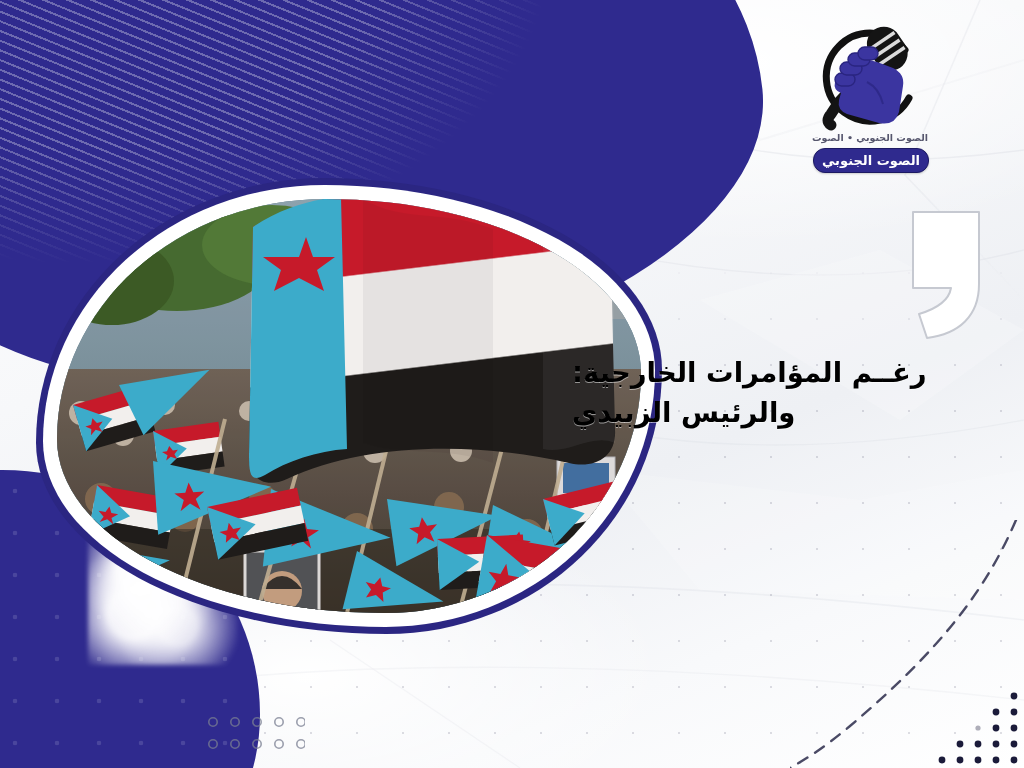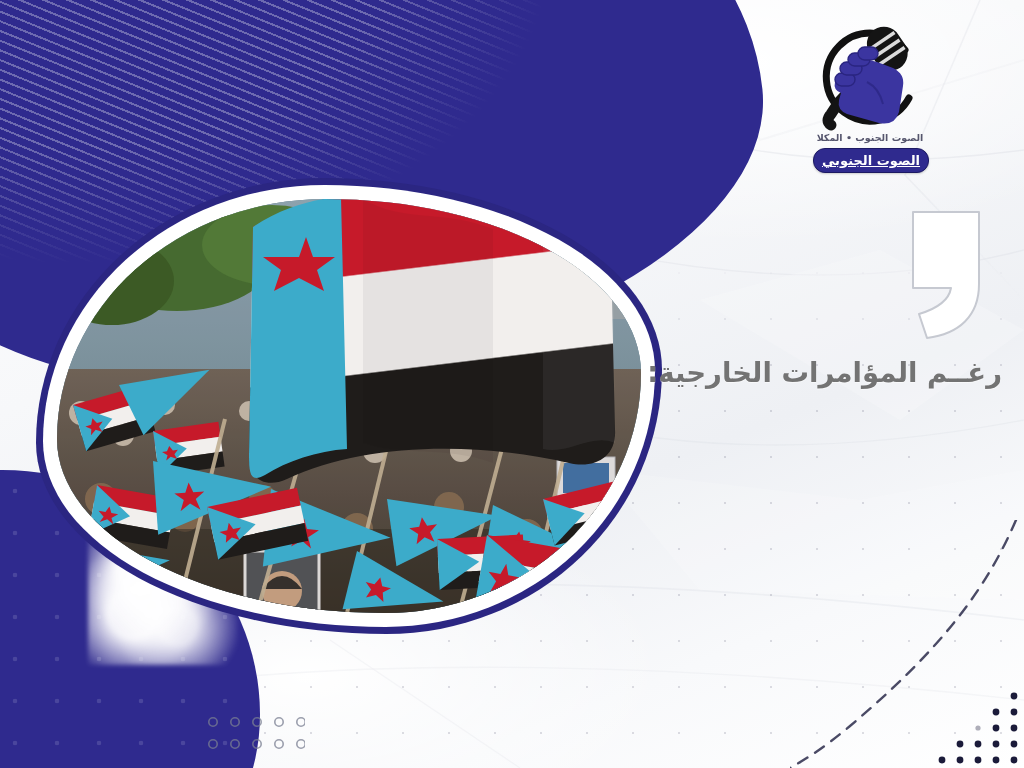--- a/index.html
+++ b/index.html
@@ -78,43 +78,42 @@
   .photo-ring{inset:-1px;background:#ffffff;}
   .photo-clip{inset:13px;overflow:hidden;background:#5a7a8c;}
   .photo{position:absolute;inset:0;}
 
   
   .comma{position:absolute;left:905px;top:208px;width:82px;height:132px;}
 
   
   .headline{
     position:absolute;right:22px;top:352px;width:430px;
-    direction:rtl;text-align:right;
-    color:#737373;
+    direction:rtl;text-align:left;
+    color:#000000;
     font-size:27.5px;line-height:1.46;font-weight:bold;
     letter-spacing:0px;
     text-shadow:0 1px 0 rgba(255,255,255,.5);
   }
   .headline .ln{display:block;white-space:nowrap;}
 
   
   .logo{position:absolute;left:795px;top:24px;width:150px;height:152px;}
   .logo-mark{position:absolute;left:14px;top:0;width:120px;height:112px;}
   .logo-sub{
     position:absolute;left:0;top:108px;width:150px;text-align:center;
     direction:rtl;color:#3a3a55;font-size:9.5px;font-weight:bold;letter-spacing:.3px;
     opacity:.85;white-space:nowrap;
   }
   .logo-pill{
     position:absolute;left:18px;top:124px;width:114px;height:23px;
     border-radius:12px;background:#2f2a8e;border:1.6px solid #1d1a63;
     display:flex;align-items:center;justify-content:center;
     direction:rtl;color:#ffffff;font-size:13px;font-weight:bold;
     box-shadow:0 1px 2px rgba(0,0,0,.18);
-    text-decoration:underline;
   }
 
   
   .circle-dots{position:absolute;left:205px;top:712px;width:100px;height:46px;}
   .tri-dots{position:absolute;left:938px;top:688px;width:86px;height:80px;}
   .dash-curve{position:absolute;left:790px;top:520px;width:234px;height:248px;}
 </style>
 </head>
 <body>
 
@@ -349,20 +348,21 @@
 
     </div>
   </div>
 
   <svg class="comma" viewBox="0 0 82 132">
     <path d="M8 4 H74 V76 C74 108 54 126 22 130 L14 106 C34 100 44 92 46 80 H8 Z" fill="#ffffff" stroke="#c6c9d1" stroke-width="2" stroke-linejoin="round"></path>
   </svg>
 
   <div class="headline">
     <span class="ln">رغــم المؤامرات الخارجية:</span>
+    <span class="ln">والرئيس الزبيدي</span>
   </div>
 
   <div class="logo">
     <svg class="logo-mark" viewBox="0 0 120 112">
 
       <path d="M96 26 A44 44 0 1 0 100 74" fill="none" stroke="#111111" stroke-width="7" stroke-linecap="round"></path>
 
       <g transform="rotate(-34 78 26)">
         <rect x="62" y="2" width="34" height="46" rx="17" fill="#141414"></rect>
         <rect x="64" y="14" width="30" height="3.5" fill="#ffffff" opacity=".85"></rect>
@@ -376,21 +376,21 @@
                Q96 50 84 44 L68 38 Q56 34 50 42 Z" fill="#3b35a0"></path>
 
       <g fill="#3b35a0" stroke="#2a2580" stroke-width="1.4">
         <rect x="26" y="49" width="20" height="13" rx="6.5"></rect>
         <rect x="31" y="38" width="22" height="13" rx="6.5"></rect>
         <rect x="39" y="29" width="22" height="13" rx="6.5"></rect>
         <rect x="49" y="23" width="20" height="13" rx="6.5"></rect>
       </g>
       <path d="M58 58 Q70 64 74 80" fill="none" stroke="#2a2580" stroke-width="2" opacity=".7"></path>
     </svg>
-    <div class="logo-sub">الصوت الجنوب • المكلا</div>
+    <div class="logo-sub">الصوت الجنوبي • الصوت</div>
     <div class="logo-pill">الصوت الجنوبي</div>
   </div>
 
   <svg class="circle-dots" viewBox="0 0 100 46">
     <g fill="none" stroke="#7a7f92" stroke-width="1.6" opacity=".75">
       <circle cx="8" cy="10" r="4.2"></circle>
         <circle cx="30" cy="10" r="4.2"></circle>
       <circle cx="52" cy="10" r="4.2"></circle>
         <circle cx="74" cy="10" r="4.2"></circle>
       <circle cx="96" cy="10" r="4.2"></circle>

